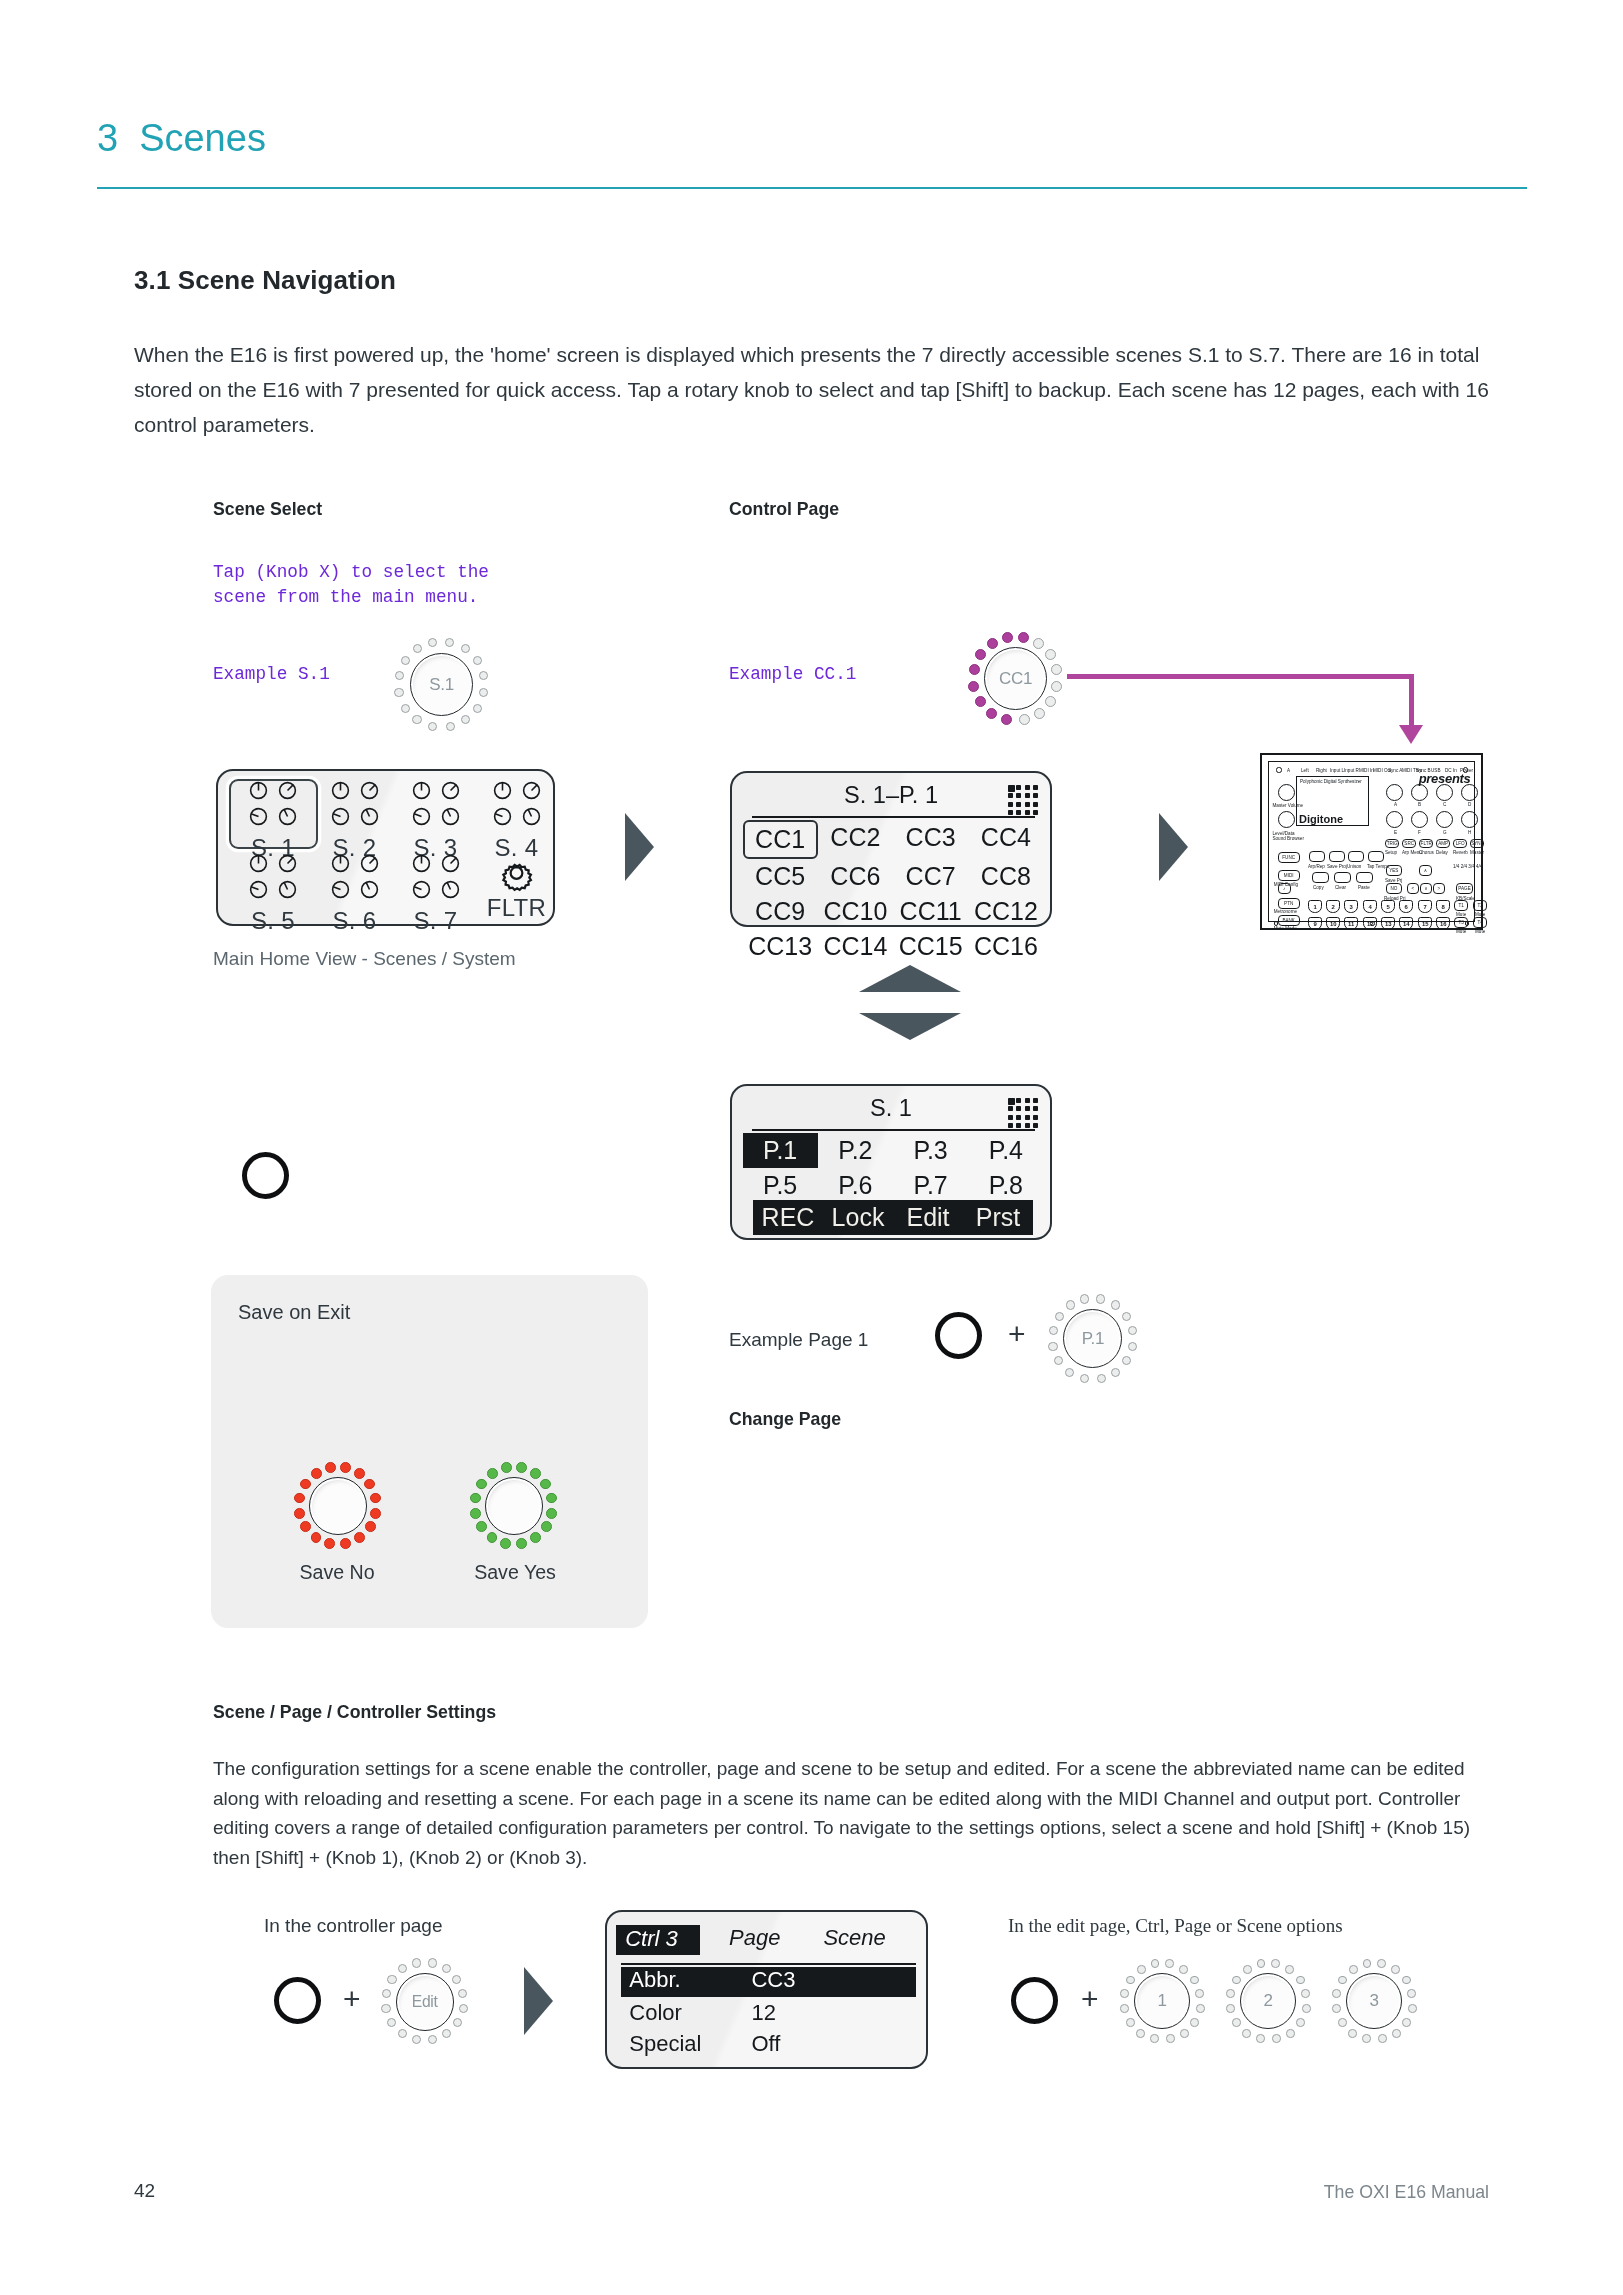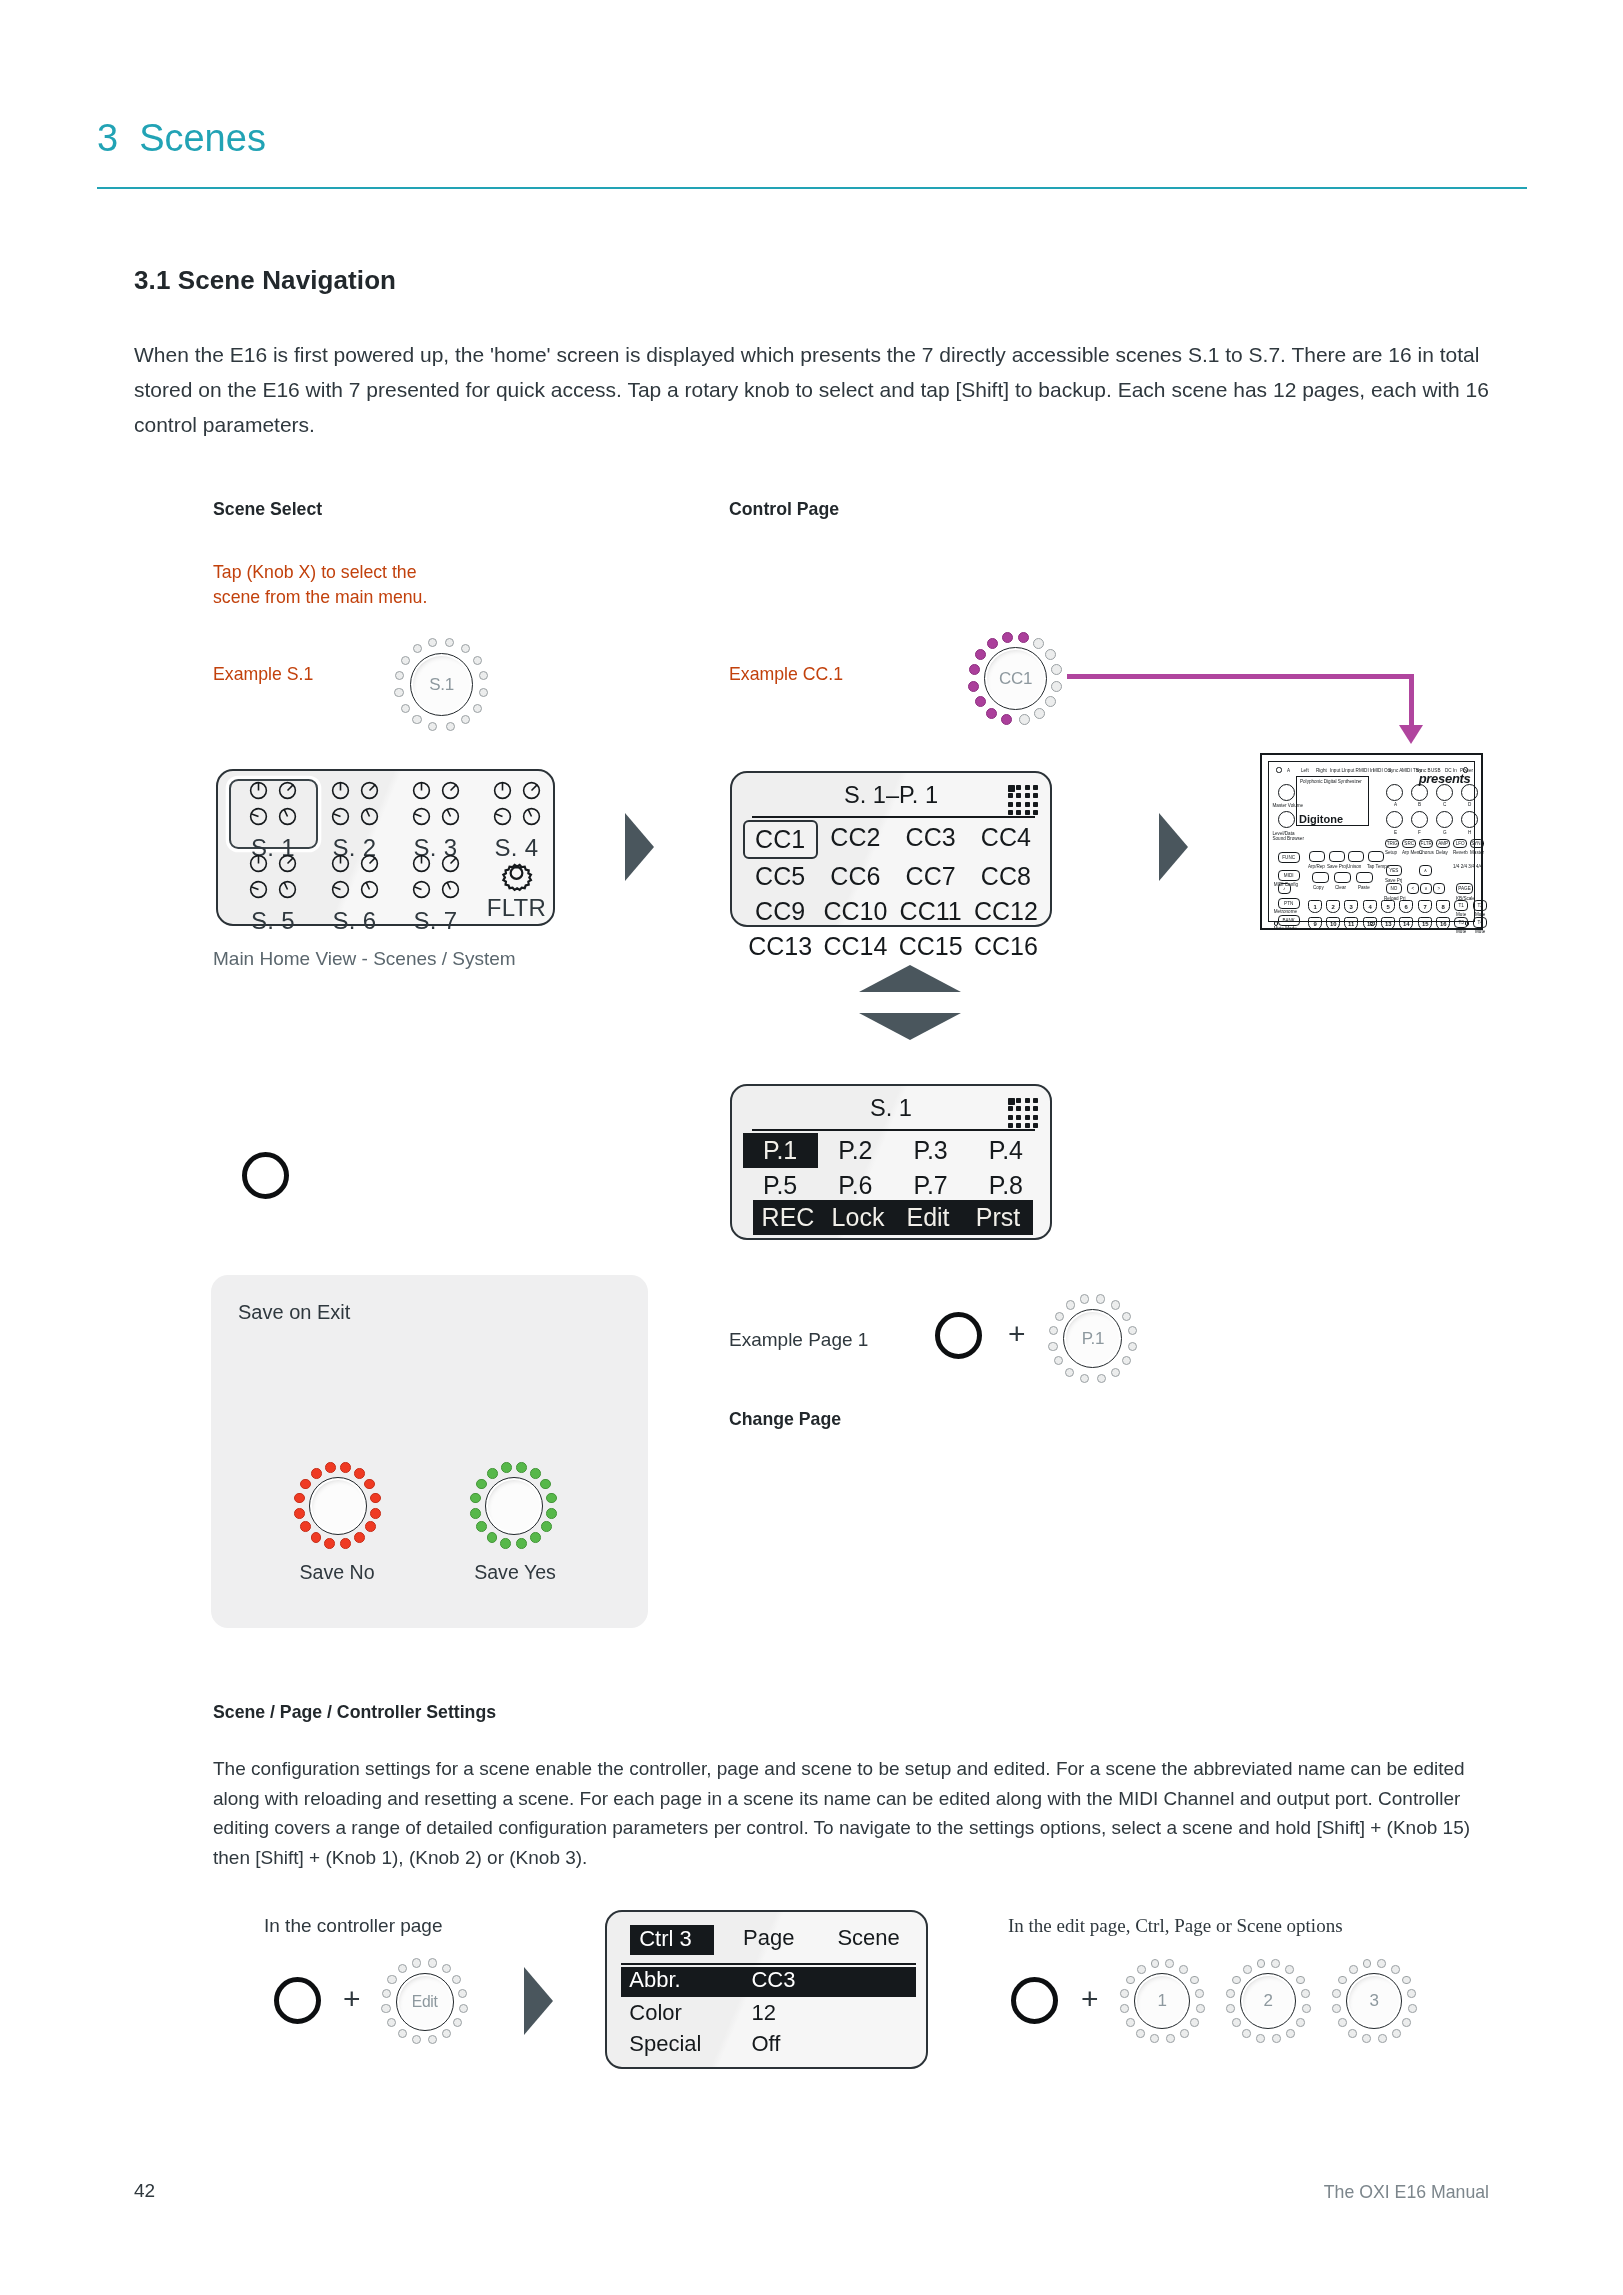--- a/index.html
+++ b/index.html
@@ -17,21 +17,21 @@
   .chapter-num { font-size: 38px; color: #22a3b5; font-weight: 400; }
   .chapter-title { font-size: 38px; color: #22a3b5; font-weight: 400; }
   .chapter-rule { position: absolute; left: 97px; top: 187px; width: 1430px; height: 2px; background: #22a3b5; }
 
   
   .sec-title { position: absolute; left: 134px; top: 265px; font-size: 26px; font-weight: bold; color: #22282c; letter-spacing: 0.1px; }
   .intro { position: absolute; left: 134px; top: 337px; width: 1381px; font-size: 21px; line-height: 35px; color: #2f383e; }
 
   
   .col-head { position: absolute; font-size: 17.7px; font-weight: bold; color: #22282c; }
-  .body-sm { position: absolute; font-size: 17.7px; line-height: 25px; color: #c2410c; }
+  .body-sm { position: absolute; font-size: 17.7px; line-height: 25px; color: #6d28d9; font-family: Liberation Mono, monospace; }
   .body-md { position: absolute; font-size: 19px; line-height: 29px; color: #2f383e; }
   .caption-grey { position: absolute; font-size: 19px; color: #5b676e; }
 
   
   .knob { position: relative; }
   .knob .leds { position: absolute; inset: 0; }
   .knob .led {
     position: absolute; border-radius: 50%;
     background: #eceded; border: 1px solid #9aa0a3;
   }
@@ -543,21 +543,21 @@
         <div class="led" style="width: 9.2px; height: 9.2px; left: 79px; top: 47px;"></div>
         <div class="led" style="width: 9.2px; height: 9.2px; left: 73px; top: 61px;"></div>
         <div class="led" style="width: 9.2px; height: 9.2px; left: 62px; top: 72px;"></div>
         <div class="led" style="width: 9.2px; height: 9.2px; left: 48px; top: 78px;"></div>
       </div>
     <div class="cap" style="left:15.7px; top:15.7px; width:58px; height:58px; font-size:15.7px;">Edit</div>
   </div>
   <div class="tri-right" style="left:524px; top:1967px;"></div>
 
   <div class="lcd" style="left:605px; top:1910px; width:323px; height:159px;">
-    <div class="set-tabs" style="left:23px; top:13px; width:295px; justify-content:flex-start;">
+    <div class="set-tabs" style="left:9px; top:13px; width:295px; justify-content:flex-start;font-style:italic;">
       <span class="set-tab-sel" style="min-width:84px;">Ctrl 3</span>
       <span style="margin-left:29px;">Page</span>
       <span style="margin-left:43px;">Scene</span>
     </div>
     <div class="lcd-rule" style="left:14.4px; top:51px; width:295px;"></div>
     <div class="set-row inv" style="left:14.4px; top:55px; width:295px; height:30px;">
       <span style="margin-left:7.9px;">Abbr.</span>
       <span style="position:absolute; left:130px;">CC3</span>
     </div>
     <div class="set-row" style="left:14.4px; top:88px; width:295px; height:30px;">

